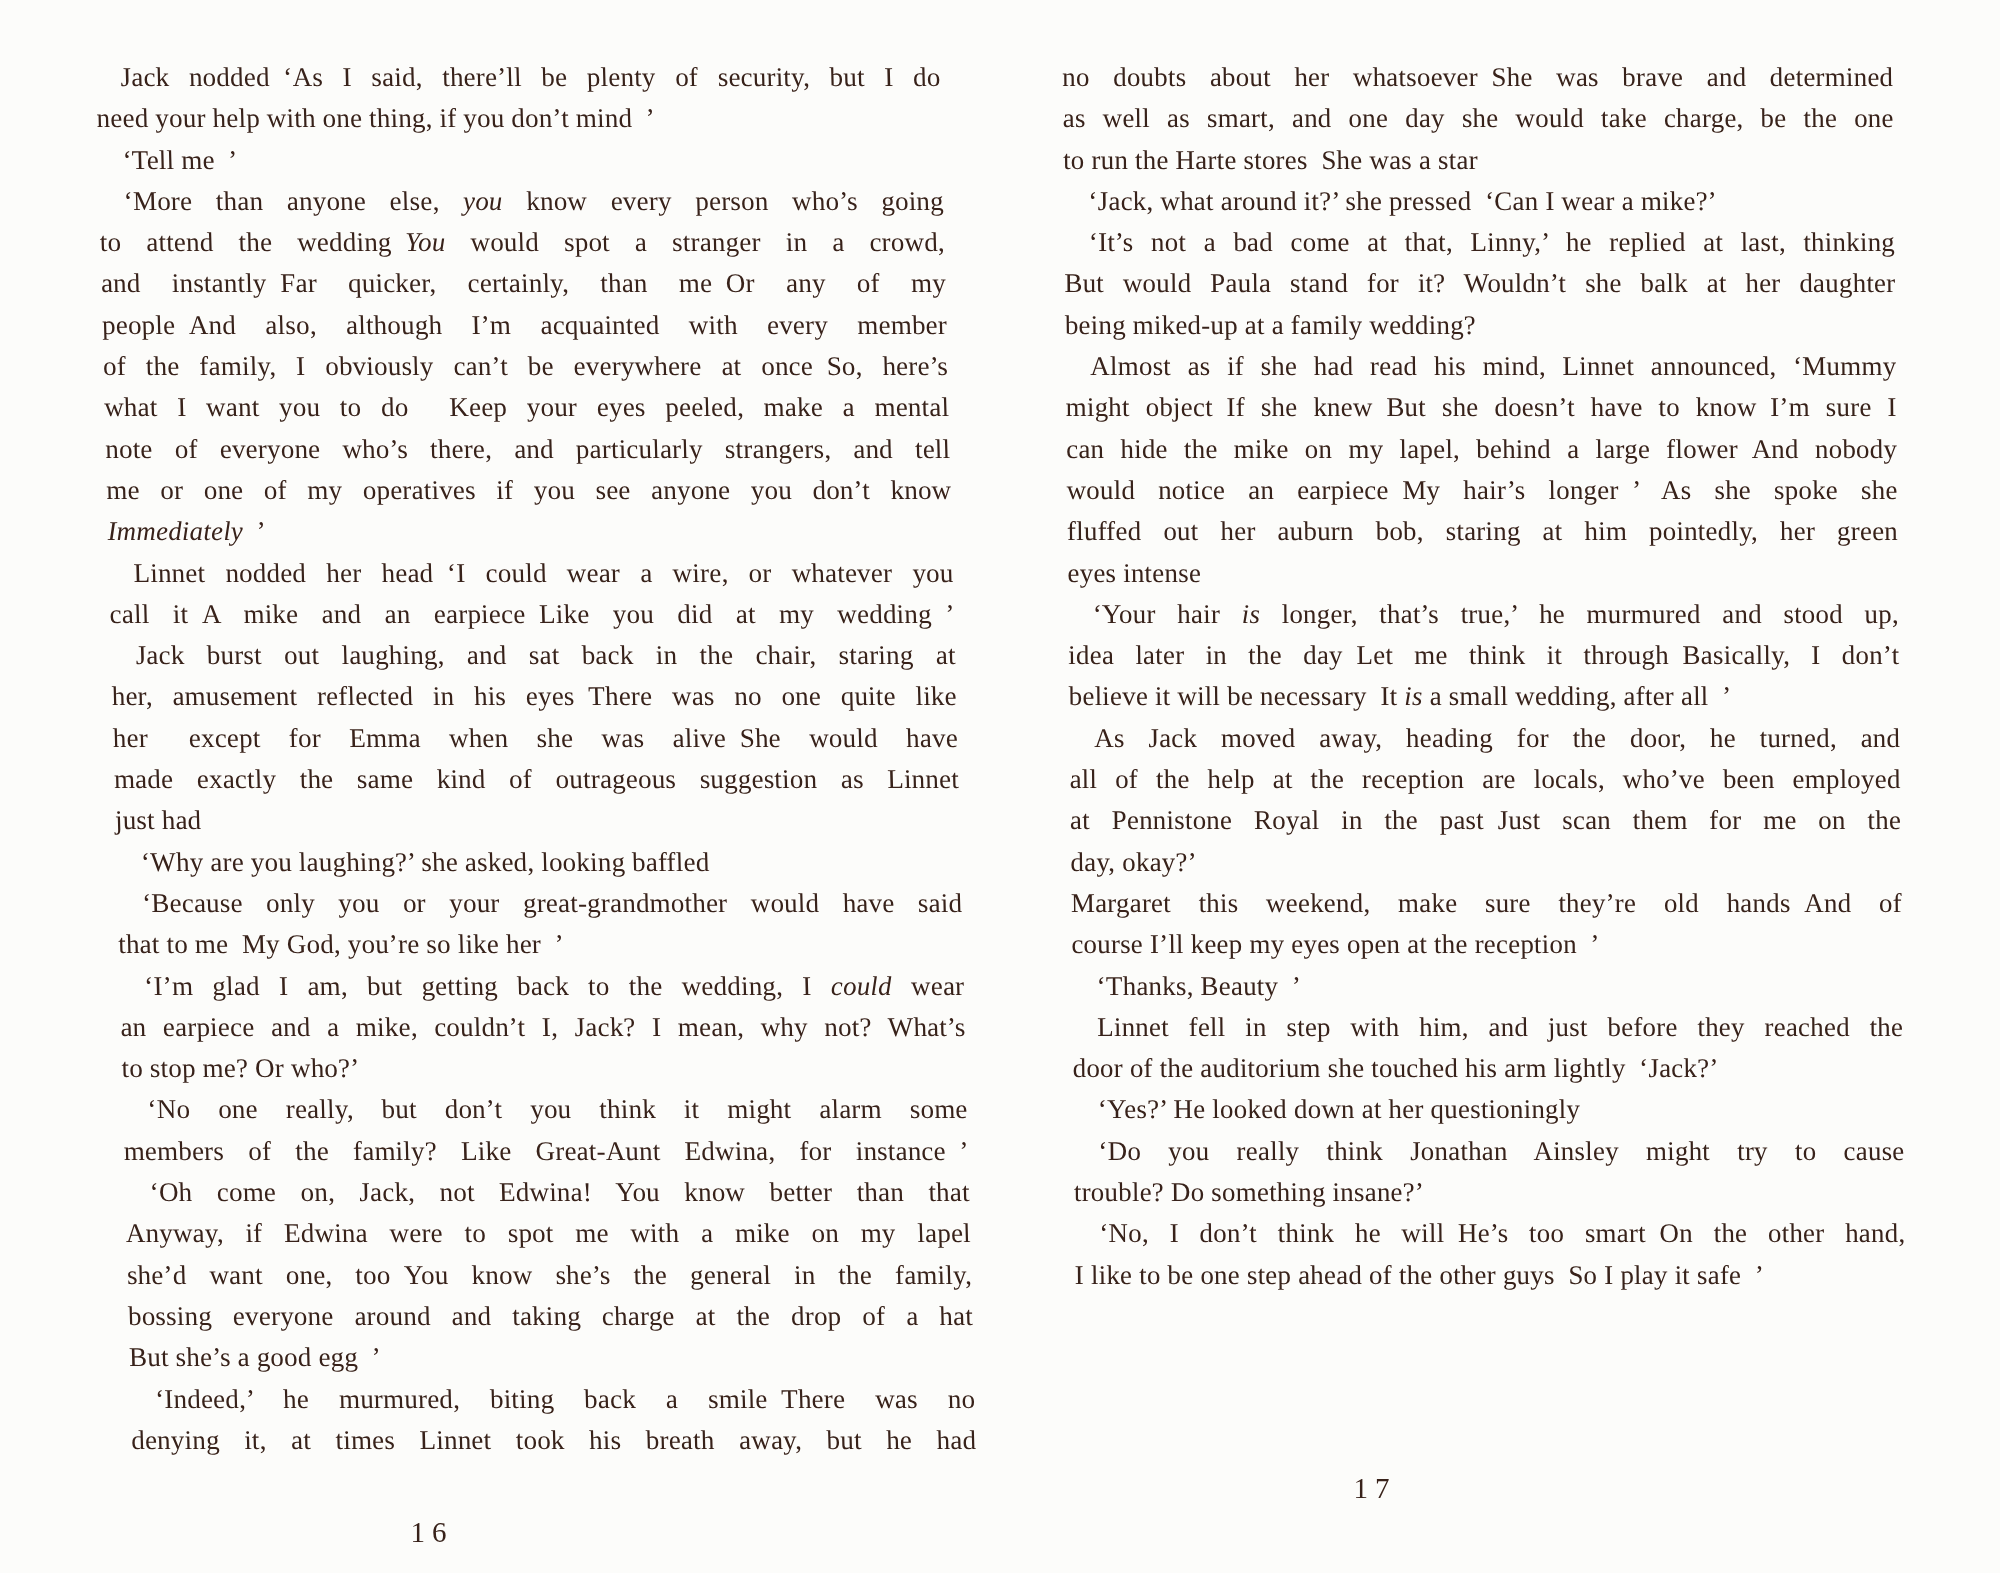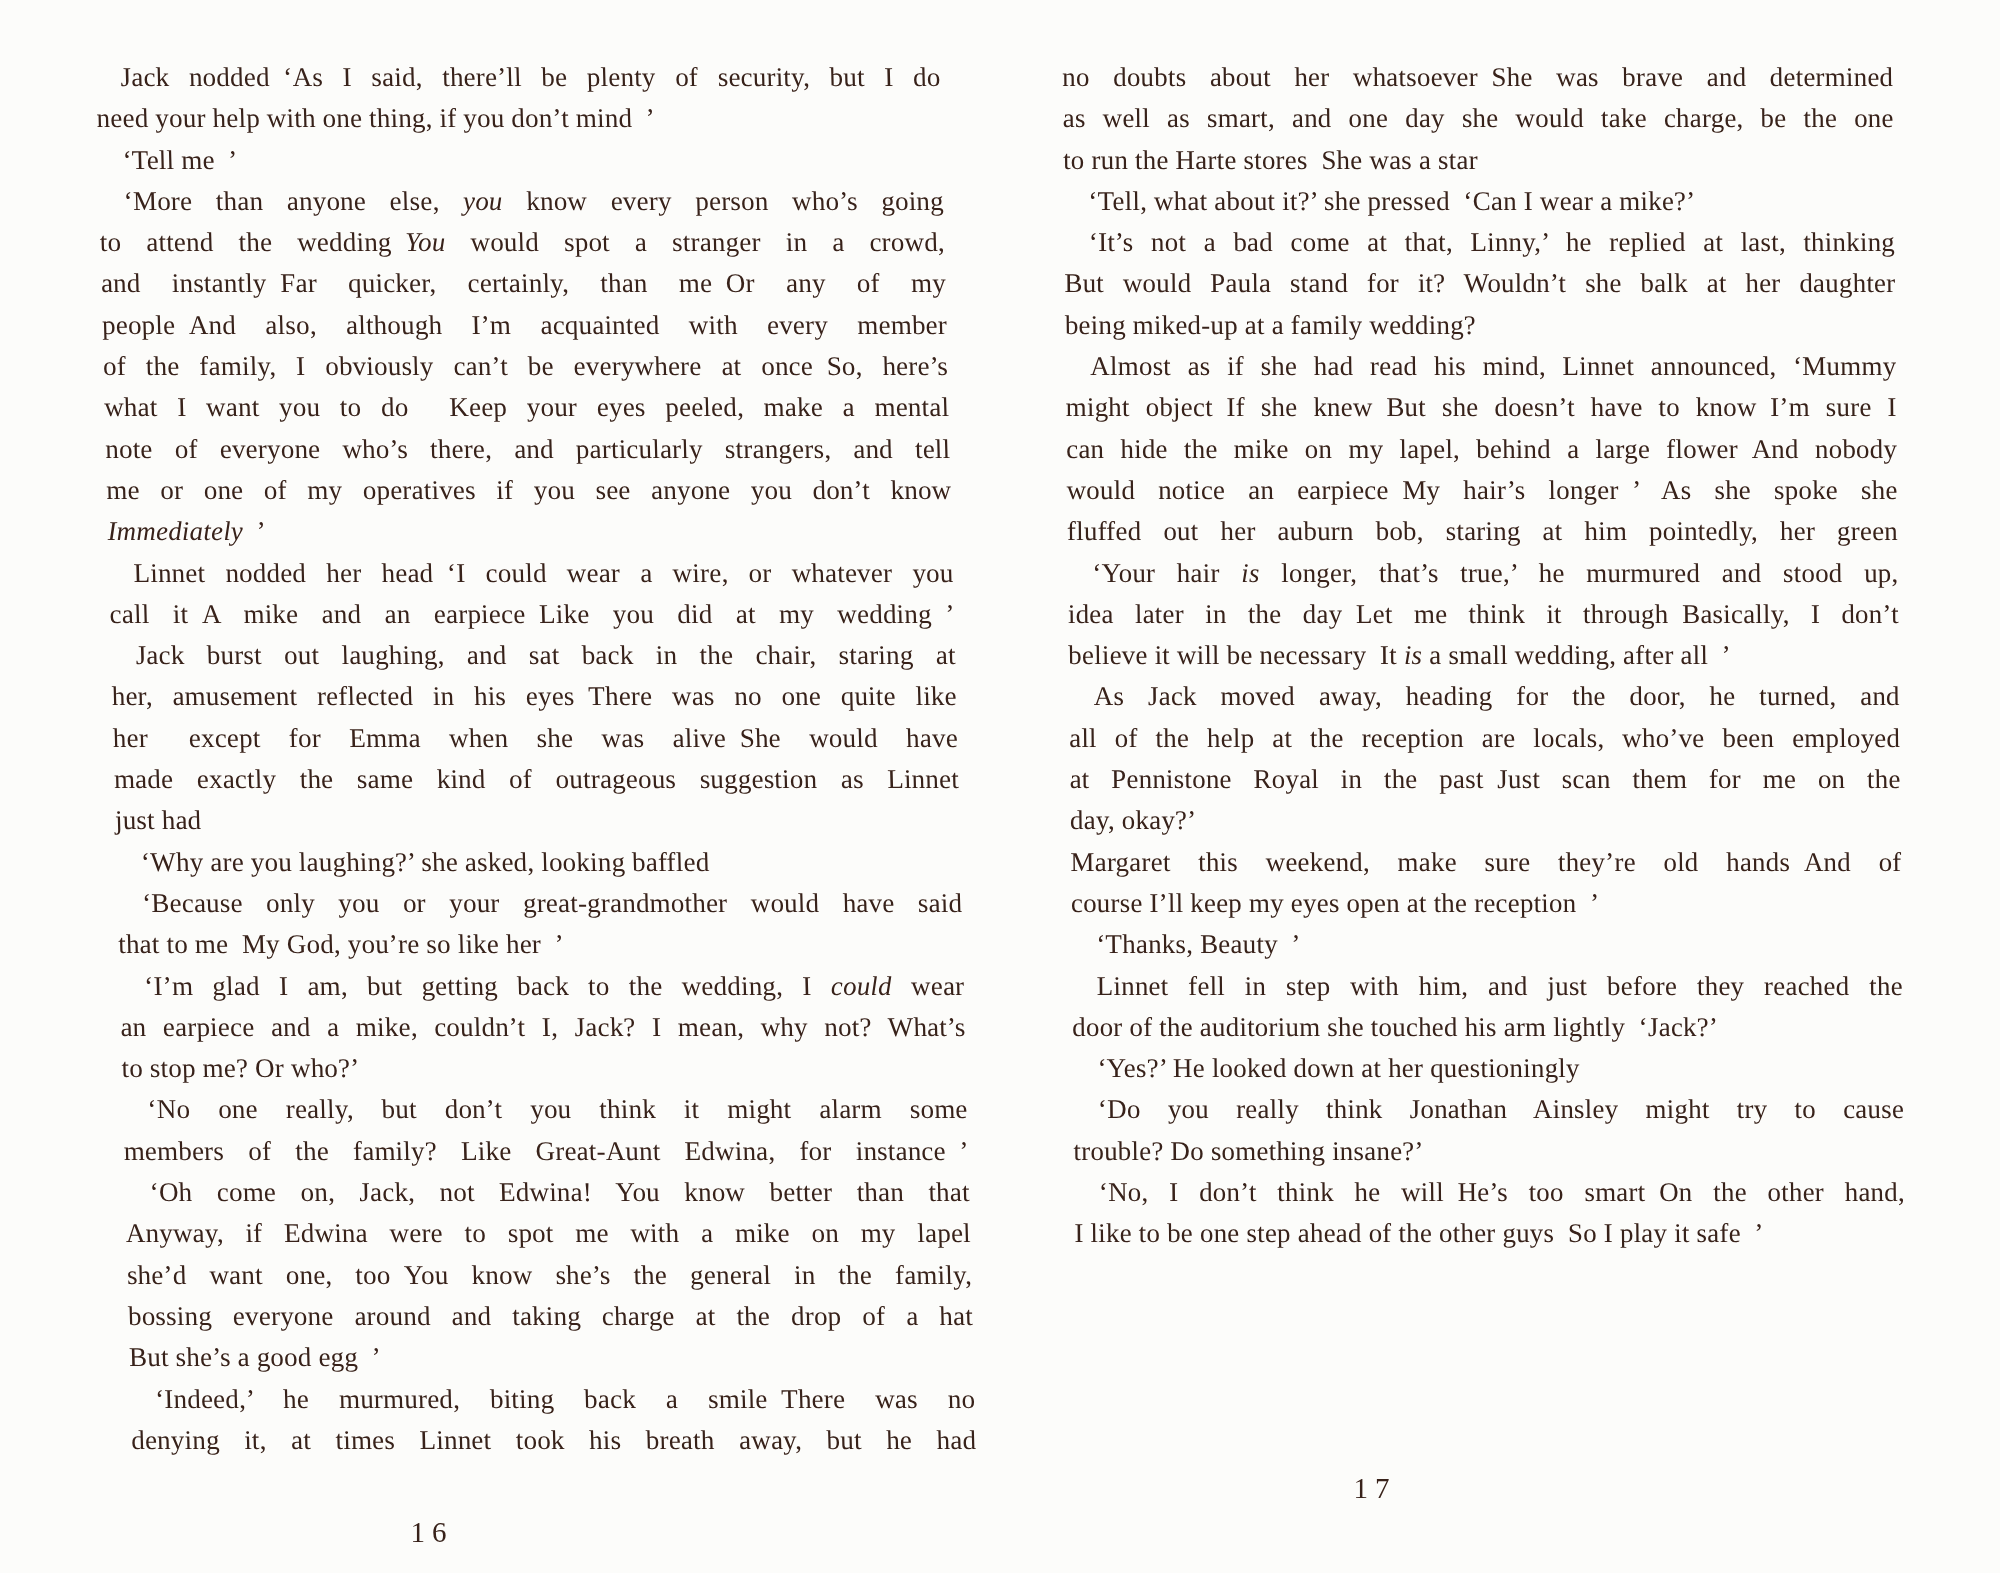--- a/index.html
+++ b/index.html
@@ -108,29 +108,30 @@
         <div class="line just indent">‘Indeed,’ he murmured, biting back a smile There was no</div>
         <div class="line just">denying it, at times Linnet took his breath away, but he had</div>
       </div>
   </section>
 
   <section class="page page-right">
     <div class="text-column">
         <div class="line just">no doubts about her whatsoever She was brave and determined</div>
         <div class="line just">as well as smart, and one day she would take charge, be the one</div>
         <div class="line">to run the Harte stores She was a star</div>
-        <div class="line indent">‘Tell, what about it?’ she pressed ‘Can I wear a mike?’</div>
+        <div class="line indent">‘Jack, what around it?’ she pressed ‘Can I wear a mike?’</div>
         <div class="line just indent">‘It’s not a bad come at that, Linny,’ he replied at last, thinking</div>
         <div class="line just">But would Paula stand for it? Wouldn’t she balk at her daughter</div>
         <div class="line">being miked-up at a family wedding?</div>
         <div class="line just indent">Almost as if she had read his mind, Linnet announced, ‘Mummy</div>
         <div class="line just">might object If she knew But she doesn’t have to know I’m sure I</div>
         <div class="line just">can hide the mike on my lapel, behind a large flower And nobody</div>
         <div class="line just">would notice an earpiece My hair’s longer ’ As she spoke she</div>
         <div class="line just">fluffed out her auburn bob, staring at him pointedly, her green</div>
+        <div class="line">eyes intense</div>
         <div class="line just indent">‘Your hair <i>is</i> longer, that’s true,’ he murmured and stood up,</div>
         <div class="line just">idea later in the day Let me think it through Basically, I don’t</div>
         <div class="line">believe it will be necessary It <i>is</i> a small wedding, after all ’</div>
         <div class="line just indent">As Jack moved away, heading for the door, he turned, and</div>
         <div class="line just">all of the help at the reception are locals, who’ve been employed</div>
         <div class="line just">at Pennistone Royal in the past Just scan them for me on the</div>
         <div class="line">day, okay?’</div>
         <div class="line just">Margaret this weekend, make sure they’re old hands And of</div>
         <div class="line">course I’ll keep my eyes open at the reception ’</div>
         <div class="line indent">‘Thanks, Beauty ’</div>

